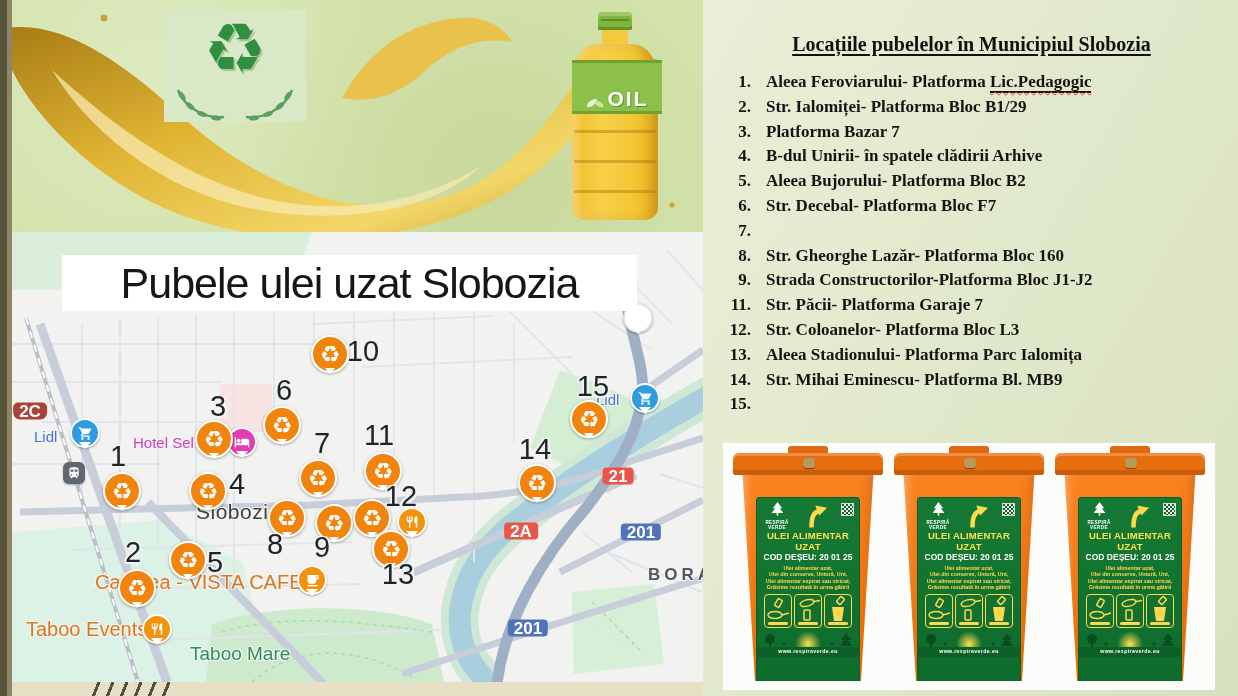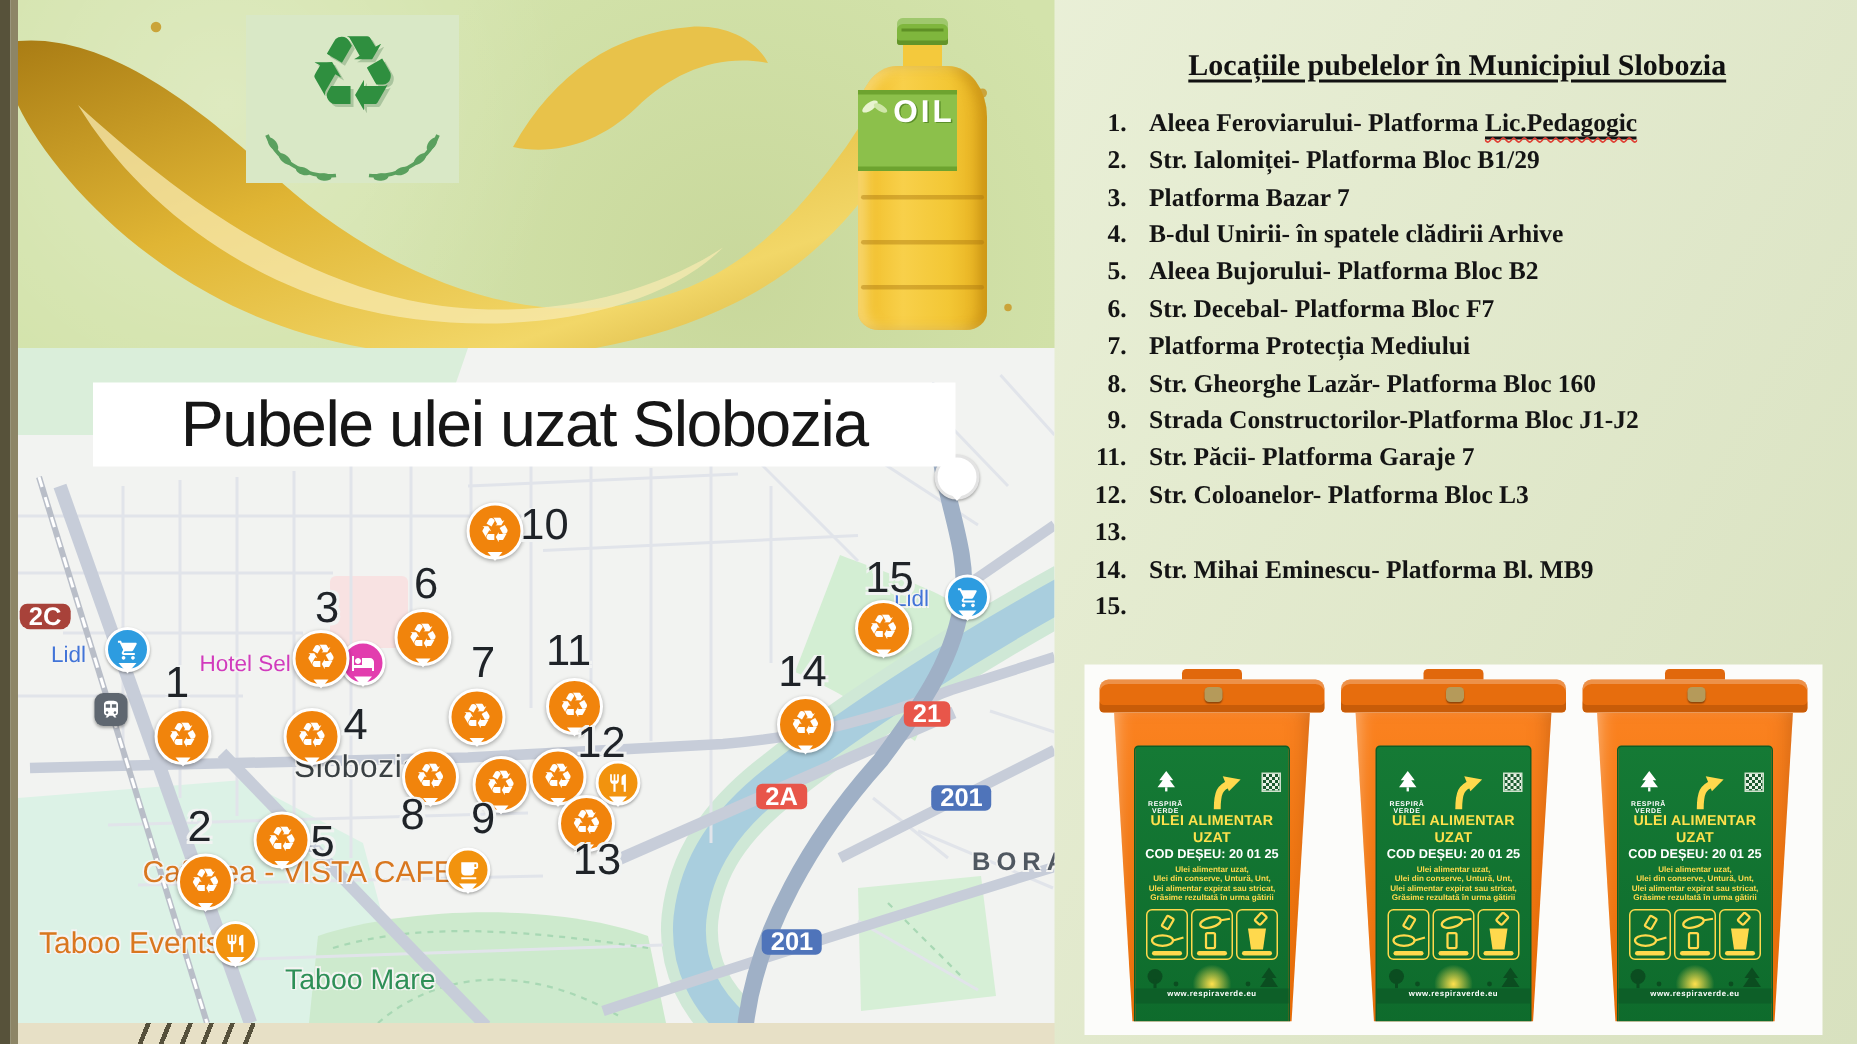--- a/index.html
+++ b/index.html
@@ -30,23 +30,23 @@
   .bottle { position:absolute; left:553px; top:12px; width:100px; height:210px; }
   .bottle .cap { position:absolute; left:33px; top:0; width:34px; height:18px; background:#7fb63d; border-radius:4px 4px 2px 2px;
     box-shadow:inset 0 -3px 0 #639428, inset 0 4px 0 rgba(255,255,255,.25); }
   .bottle .capline { position:absolute; left:36px; top:7px; width:28px; height:2px; background:#5e8f25; }
   .bottle .neck { position:absolute; left:37px; top:18px; width:26px; height:16px; background:#f4c93c; }
   .bottle .body { position:absolute; left:7px; top:32px; width:86px; height:176px;
     background:linear-gradient(90deg,#f0bc26,#f8d04a 35%,#f3c735 70%,#e5ad1d);
     border-radius:26px 26px 14px 14px / 34px 34px 12px 12px;
     box-shadow:inset -6px 0 8px rgba(160,110,10,.35), inset 6px 0 8px rgba(255,240,180,.5); }
   .bottle .groove { position:absolute; left:9px; width:82px; height:3px; background:rgba(170,120,15,.45); border-radius:2px; }
-  .bottle .label { position:absolute; left:7px; top:48px; width:66px; height:54px;
+  .bottle .label { position:absolute; left:7px; top:48px; width:90px; height:54px;
     background:#8cc04b; border-top:3px solid #6da32f; border-bottom:3px solid #6da32f;
-    display:flex; align-items:flex-start; justify-content:center; gap:4px; }
+    display:flex; align-items:flex-end; justify-content:center; gap:4px; }
   .bottle .label .oiltext { color:#fff; font-weight:bold; font-size:21px; letter-spacing:2px;
     text-shadow:1px 1px 0 rgba(60,110,20,.6); }
 
   
   .map { position:absolute; left:12px; top:232px; width:691px; height:450px; background:#f2f3f1; overflow:hidden; }
   .map svg.base { position:absolute; left:0; top:0; z-index:0; }
   .map-title-box { position:absolute; left:50px; top:23px; width:575px; height:56px; background:#ffffff; z-index:5;
     display:flex; align-items:center; justify-content:center; }
   .map-title-box span { font-size:43px; font-weight:normal; color:#161616; letter-spacing:-1px; white-space:nowrap; }
 
@@ -108,21 +108,21 @@
   .lid-bump { position:absolute; left:56px; top:0; width:40px; height:7px; background:#e1680c; border-radius:3px 3px 0 0; }
   .bin-lid { position:absolute; left:1px; top:7px; width:150px; height:22px; background:#e76d0d;
     border-radius:6px 6px 3px 3px; box-shadow:inset 0 -5px 0 #c85c08, inset 0 3px 0 rgba(255,255,255,.25); }
   .lid-lock { position:absolute; left:70px; top:5px; width:12px; height:10px; background:#b59a5a; border-radius:3px;
     box-shadow:0 1px 1px rgba(0,0,0,.4); }
   .bin-body { position:absolute; left:8px; top:29px; width:136px; height:208px;
     background:linear-gradient(180deg,#fb8220,#ef750f 60%,#e86d08);
     clip-path:polygon(2% 0%, 98% 0%, 89% 99%, 11% 99%);
     box-shadow:inset 10px 0 12px -6px rgba(255,255,255,.45), inset -12px 0 14px -8px rgba(120,50,0,.35); }
   .bin-label { position:absolute; left:16px; top:22px; width:104px; height:188px;
-    background:linear-gradient(#157a35,#0e6b2c); border:1px solid #0c5e27; border-radius:3px; padding:16px 5px 0; }
+    background:linear-gradient(#157a35,#0e6b2c); border:1px solid #0c5e27; border-radius:3px; padding:4px 5px 0; }
   .bl-top { display:flex; justify-content:space-between; align-items:flex-start; height:28px; }
   .bl-brand { width:30px; text-align:center; }
   .bl-brand1,.bl-brand2 { font-size:4.6px; font-weight:bold; color:#fff; letter-spacing:.4px; line-height:5px; }
   .bl-qr { width:13px; height:13px; margin-top:1px;
     background:repeating-conic-gradient(#e9f2e6 0% 25%, #1c5a30 0% 50%); background-size:4px 4px; border:1px solid #cfe0cc; }
   .bl-title { text-align:center; color:#ffe14d; font-weight:bold; font-size:9.5px; line-height:11px; letter-spacing:.2px; }
   .bl-code { text-align:center; color:#fff; font-weight:bold; font-size:8.5px; line-height:11px; }
   .bl-desc { margin-top:2px; text-align:center; color:#ffd94d; font-size:5.4px; line-height:6.4px; font-weight:bold; }
   .bl-pictos { display:flex; justify-content:space-between; padding:3px 2px 0; }
   .picto { width:28px; height:34px; border:1px solid #ffd94d; border-radius:4px; position:relative; padding-top:1px; }
@@ -411,40 +411,40 @@
         <div class="loc-row">
           <span class="loc-num">5.</span>
           <span class="loc-text">Aleea Bujorului- Platforma Bloc B2</span>
         </div>
         <div class="loc-row">
           <span class="loc-num">6.</span>
           <span class="loc-text">Str. Decebal- Platforma Bloc F7</span>
         </div>
         <div class="loc-row">
           <span class="loc-num">7.</span>
-          <span class="loc-text">Platforma Protecția Mediului</span>
         </div>
         <div class="loc-row">
           <span class="loc-num">8.</span>
           <span class="loc-text">Str. Gheorghe Lazăr- Platforma Bloc 160</span>
         </div>
         <div class="loc-row">
           <span class="loc-num">9.</span>
           <span class="loc-text">Strada Constructorilor-Platforma Bloc J1-J2</span>
         </div>
         <div class="loc-row">
           <span class="loc-num">11.</span>
           <span class="loc-text">Str. Păcii- Platforma Garaje 7</span>
         </div>
         <div class="loc-row">
           <span class="loc-num">12.</span>
           <span class="loc-text">Str. Coloanelor- Platforma Bloc L3</span>
         </div>
         <div class="loc-row">
           <span class="loc-num">13.</span>
+          <span class="loc-text">Aleea Stadionului- Platforma Parc Ialomița</span>
         </div>
         <div class="loc-row">
           <span class="loc-num">14.</span>
           <span class="loc-text">Str. Mihai Eminescu- Platforma Bl. MB9</span>
         </div>
         <div class="loc-row">
           <span class="loc-num">15.</span>
         </div>
       </div>
   </div>

